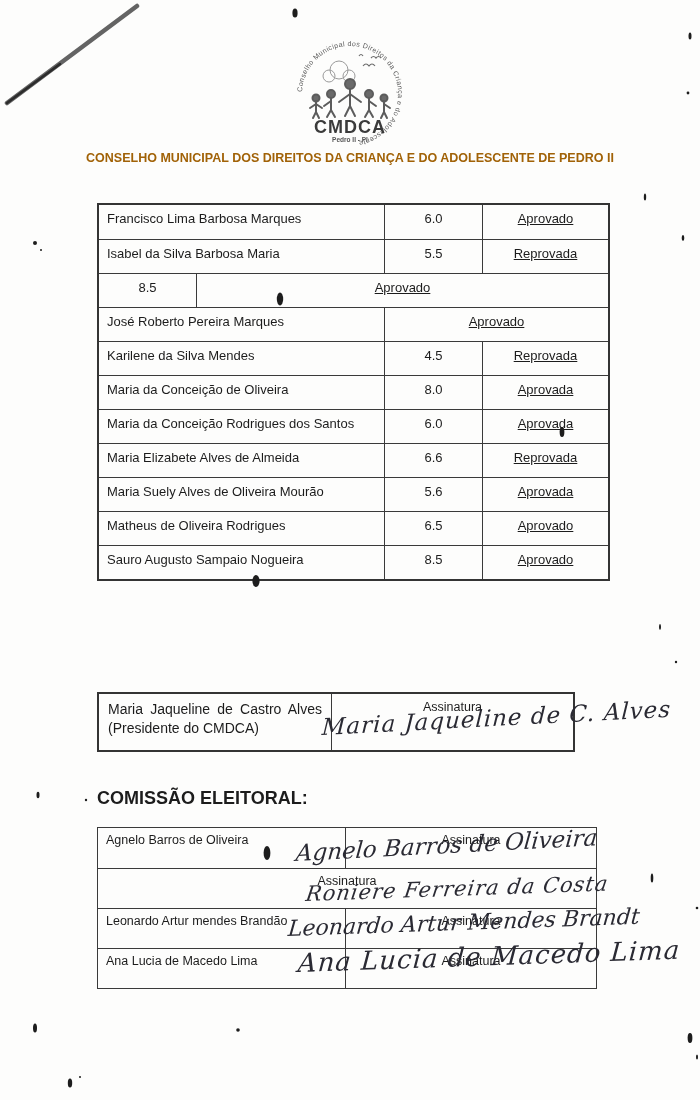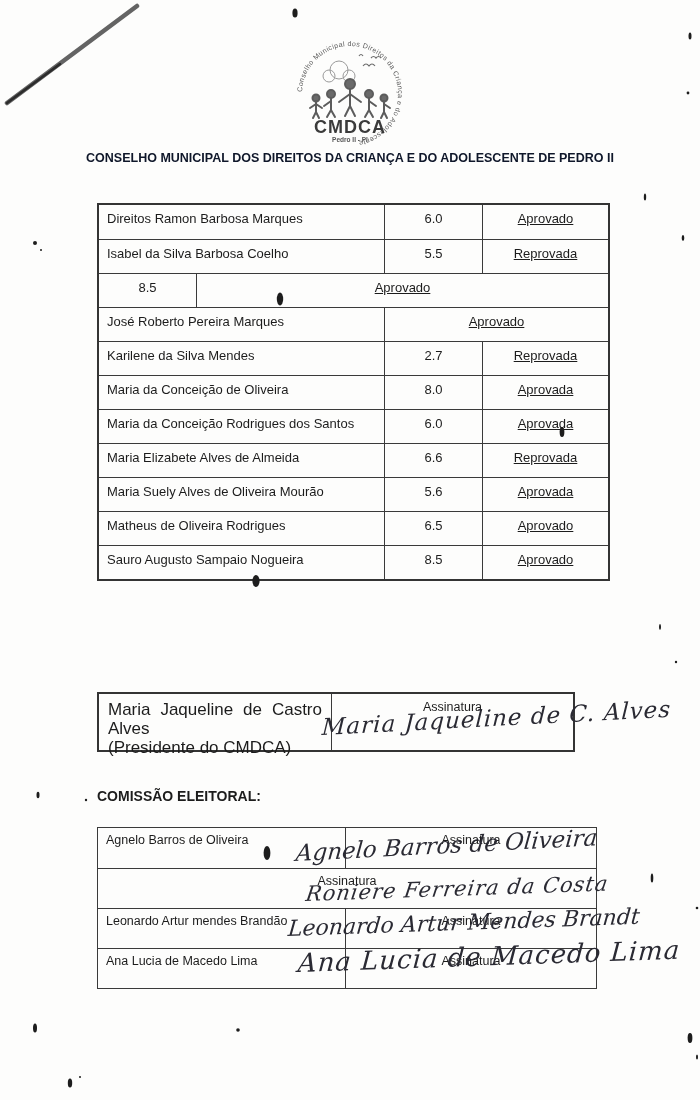--- a/index.html
+++ b/index.html
@@ -5,44 +5,44 @@
   html,body{margin:0;padding:0;background:#e8e8e6;}
   .page{
     position:relative;width:700px;height:1100px;margin:0 auto;
     background:#fdfdfc;overflow:hidden;
     font-family:"Liberation Sans",sans-serif;color:#1c1c1c;
   }
   
   .logo-wrap{position:absolute;left:263px;top:36px;width:175px;height:115px;}
   .title{
     position:absolute;left:0;top:150px;width:700px;text-align:center;
-    font-weight:bold;font-size:12.5px;line-height:17px;color:#0f172a;
+    font-weight:bold;font-size:12.5px;line-height:17px;color:#a16207;
   }
   
   .rtable{
     position:absolute;left:97px;top:203px;width:513px;
     border:2px solid #343434;box-sizing:border-box;background:transparent;
   }
   .rrow{display:flex;height:34px;box-sizing:border-box;}
   .rrow + .rrow{border-top:1.4px solid #3a3a3a;}
   .rcell{box-sizing:border-box;font-size:13px;padding-top:6px;}
   .rcell.name{width:286px;border-right:1.4px solid #3a3a3a;padding-left:8px;text-align:left;}
   .rcell.score{width:98px;border-right:1.4px solid #3a3a3a;text-align:center;}
   .rcell.status{flex:1;text-align:center;text-decoration:underline;}
   
   .ptable{
     position:absolute;left:97px;top:692px;width:478px;height:60px;
     border:2px solid #343434;box-sizing:border-box;display:flex;
   }
   .pleft{width:233px;border-right:1.4px solid #3a3a3a;box-sizing:border-box;
-    padding:6px 9px 0 9px;font-size:17px;line-height:19px;}
+    padding:6px 9px 0 9px;font-size:14px;line-height:19px;}
   .jline{text-align:justify;text-align-last:justify;}
   .pright{flex:1;text-align:center;font-size:12.5px;padding-top:6px;}
   
-  .cheading{position:absolute;left:97px;top:788px;font-weight:bold;font-size:14px;}
+  .cheading{position:absolute;left:97px;top:788px;font-weight:bold;font-size:18px;}
   .ctable{
     position:absolute;left:97px;top:827px;width:500px;
     border:1.6px solid #3a3a3a;box-sizing:border-box;
   }
   .crow{display:flex;height:40px;box-sizing:border-box;}
   .crow + .crow{border-top:1.3px solid #3a3a3a;}
   .ccell{box-sizing:border-box;font-size:12.5px;padding-top:5px;}
   .ccell.cname{width:248px;border-right:1.3px solid #3a3a3a;padding-left:8px;}
   .ccell.csig{flex:1;text-align:center;}
   
@@ -124,40 +124,40 @@
       <text x="87" y="106" text-anchor="middle" font-family="Liberation Sans, sans-serif" font-weight="bold" font-size="6.5" fill="#555">Pedro II - PI</text>
     </svg>
   </div>
 
   <div class="title">
     <div>CONSELHO MUNICIPAL DOS DIREITOS DA CRIANÇA E DO ADOLESCENTE DE PEDRO II</div>
   </div>
 
   <div class="rtable">
     <div class="rrow">
-      <div class="rcell name">Direitos Ramon Barbosa Marques</div>
+      <div class="rcell name">Francisco Lima Barbosa Marques</div>
       <div class="rcell score">6.0</div>
       <div class="rcell status">Aprovado</div>
     </div>
     <div class="rrow">
-      <div class="rcell name">Isabel da Silva Barbosa Coelho</div>
+      <div class="rcell name">Isabel da Silva Barbosa Maria</div>
       <div class="rcell score">5.5</div>
       <div class="rcell status">Reprovada</div>
     </div>
     <div class="rrow">
       <div class="rcell score">8.5</div>
       <div class="rcell status">Aprovado</div>
     </div>
     <div class="rrow">
       <div class="rcell name">José Roberto Pereira Marques</div>
       <div class="rcell status">Aprovado</div>
     </div>
     <div class="rrow">
       <div class="rcell name">Karilene da Silva Mendes</div>
-      <div class="rcell score">2.7</div>
+      <div class="rcell score">4.5</div>
       <div class="rcell status">Reprovada</div>
     </div>
     <div class="rrow">
       <div class="rcell name">Maria da Conceição de Oliveira</div>
       <div class="rcell score">8.0</div>
       <div class="rcell status">Aprovada</div>
     </div>
     <div class="rrow">
       <div class="rcell name">Maria da Conceição Rodrigues dos Santos</div>
       <div class="rcell score">6.0</div>

